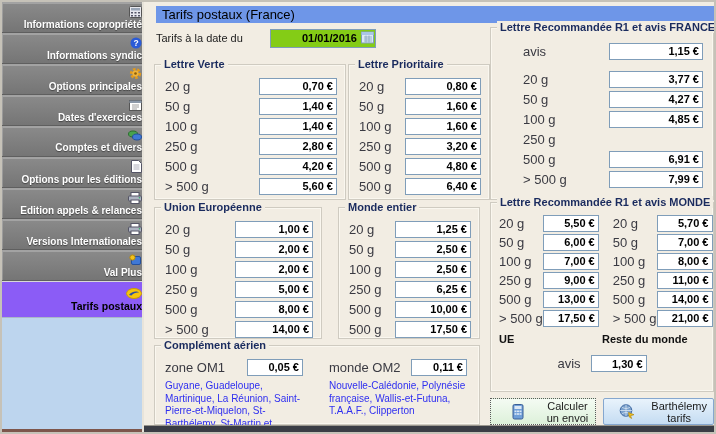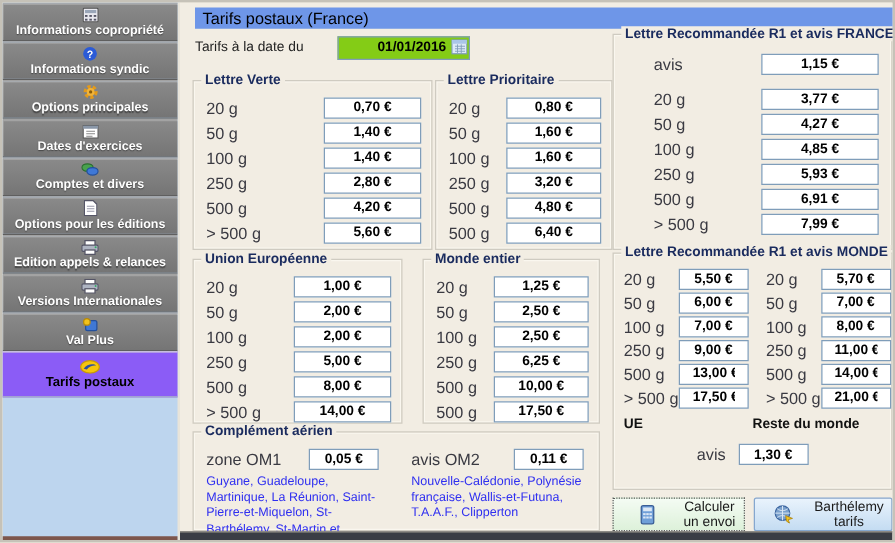--- a/index.html
+++ b/index.html
@@ -7,21 +7,21 @@
   .window {
     position: relative; width: 716px; height: 434px;
     background: #f2ede3; border: 2px solid #c6c2b8; overflow: hidden;
   }
   
   .sidebar {
     position: absolute; left: 0; top: 0; bottom: 0; width: 142px;
     background: #bdd5ee; border-right: 2px solid #e8e4da;
   }
   .nav-item {
-    display: flex; flex-direction: column; align-items: center; justify-content: center;
+    display: flex; flex-direction: column; align-items: flex-end; justify-content: center;
     width: 100%; height: 31px; gap: 1px; cursor: pointer;
     background: linear-gradient(#8a8a8a, #757575);
     border: 0; border-top: 1px solid #a2a2a2; border-bottom: 1px solid #5f5f5f;
     box-shadow: inset 1px 1px 0 rgba(255,255,255,0.22);
     font-family: "Liberation Sans", sans-serif;
   }
   .nav-item .nav-label {
     color: #fff; font-size: 10px; font-weight: bold; white-space: nowrap;
     text-shadow: 0 1px 1px rgba(0,0,0,0.45);
   }
@@ -48,21 +48,21 @@
   .box-title {
     position: absolute; top: -7px; left: 6px; background: #f2ede3; padding: 0 3px;
     font-size: 11px; font-weight: bold; color: #1a2b5e; white-space: nowrap;
   }
   .rows { display: flex; flex-direction: column; gap: 4px; }
   .row { display: flex; align-items: center; justify-content: space-between; height: 16px; }
   .wlabel { font-size: 13px; color: #3a3a42; white-space: nowrap; }
   .field {
     height: 17px; border: 1px solid #7f9db9; background: #fff;
     font-family: "Liberation Sans", sans-serif; font-size: 11px; font-weight: bold;
-    text-align: center; padding: 0 10px; color: #000;
+    text-align: right; padding: 0 3px; color: #000;
   }
   #box-verte   { left: 10px;  top: 62px;  width: 192px; height: 136px; }
   #box-prio    { left: 204px; top: 62px;  width: 142px; height: 136px; }
   #box-france  { left: 346px; top: 25px;  width: 224px; height: 173px; }
   #box-ue      { left: 10px;  top: 205px; width: 168px; height: 132px; }
   #box-mondent { left: 194px; top: 205px; width: 142px; height: 132px; }
   #box-monde   { left: 346px; top: 200px; width: 224px; height: 190px; }
   #box-compl   { left: 10px;  top: 343px; width: 326px; height: 80px; }
   #box-verte .rows, #box-ue .rows { padding: 13px 8px 0 10px; }
   #box-prio .rows, #box-mondent .rows { padding: 13px 8px 0 10px; }
@@ -299,21 +299,20 @@
               <input class="field" value="4,27 €" style="">
             </div>
 
             <div class="row">
               <span class="wlabel">100 g</span>
               <input class="field" value="4,85 €" style="">
             </div>
 
             <div class="row">
               <span class="wlabel">250 g</span>
-              <input class="field" value="5,93 €" style="">
             </div>
 
             <div class="row">
               <span class="wlabel">500 g</span>
               <input class="field" value="6,91 €" style="">
             </div>
 
             <div class="row">
               <span class="wlabel">&gt; 500 g</span>
               <input class="field" value="7,99 €" style="">
@@ -479,21 +478,21 @@
           <div class="zone">
             <div class="row">
               <span class="wlabel">zone OM1</span>
               <input class="field" value="0,05 €" style="">
             </div>
             <div class="zone-desc">Guyane, Guadeloupe, Martinique, La Réunion, Saint-Pierre-et-Miquelon, St-Barthélemy, St-Martin et Mayotte</div>
           </div>
 
           <div class="zone">
             <div class="row">
-              <span class="wlabel">avis OM2</span>
+              <span class="wlabel">monde OM2</span>
               <input class="field" value="0,11 €" style="">
             </div>
             <div class="zone-desc">Nouvelle-Calédonie, Polynésie française, Wallis-et-Futuna, T.A.A.F., Clipperton</div>
           </div>
         </div>
     </div>
 
     <button class="btn btn-green">
       <span class="nav-icon"><svg width="13" height="16">
             <rect x="1" y="0.5" width="10" height="14.5" rx="1.5" fill="#6f9fd8" stroke="#3a5e96"></rect>

